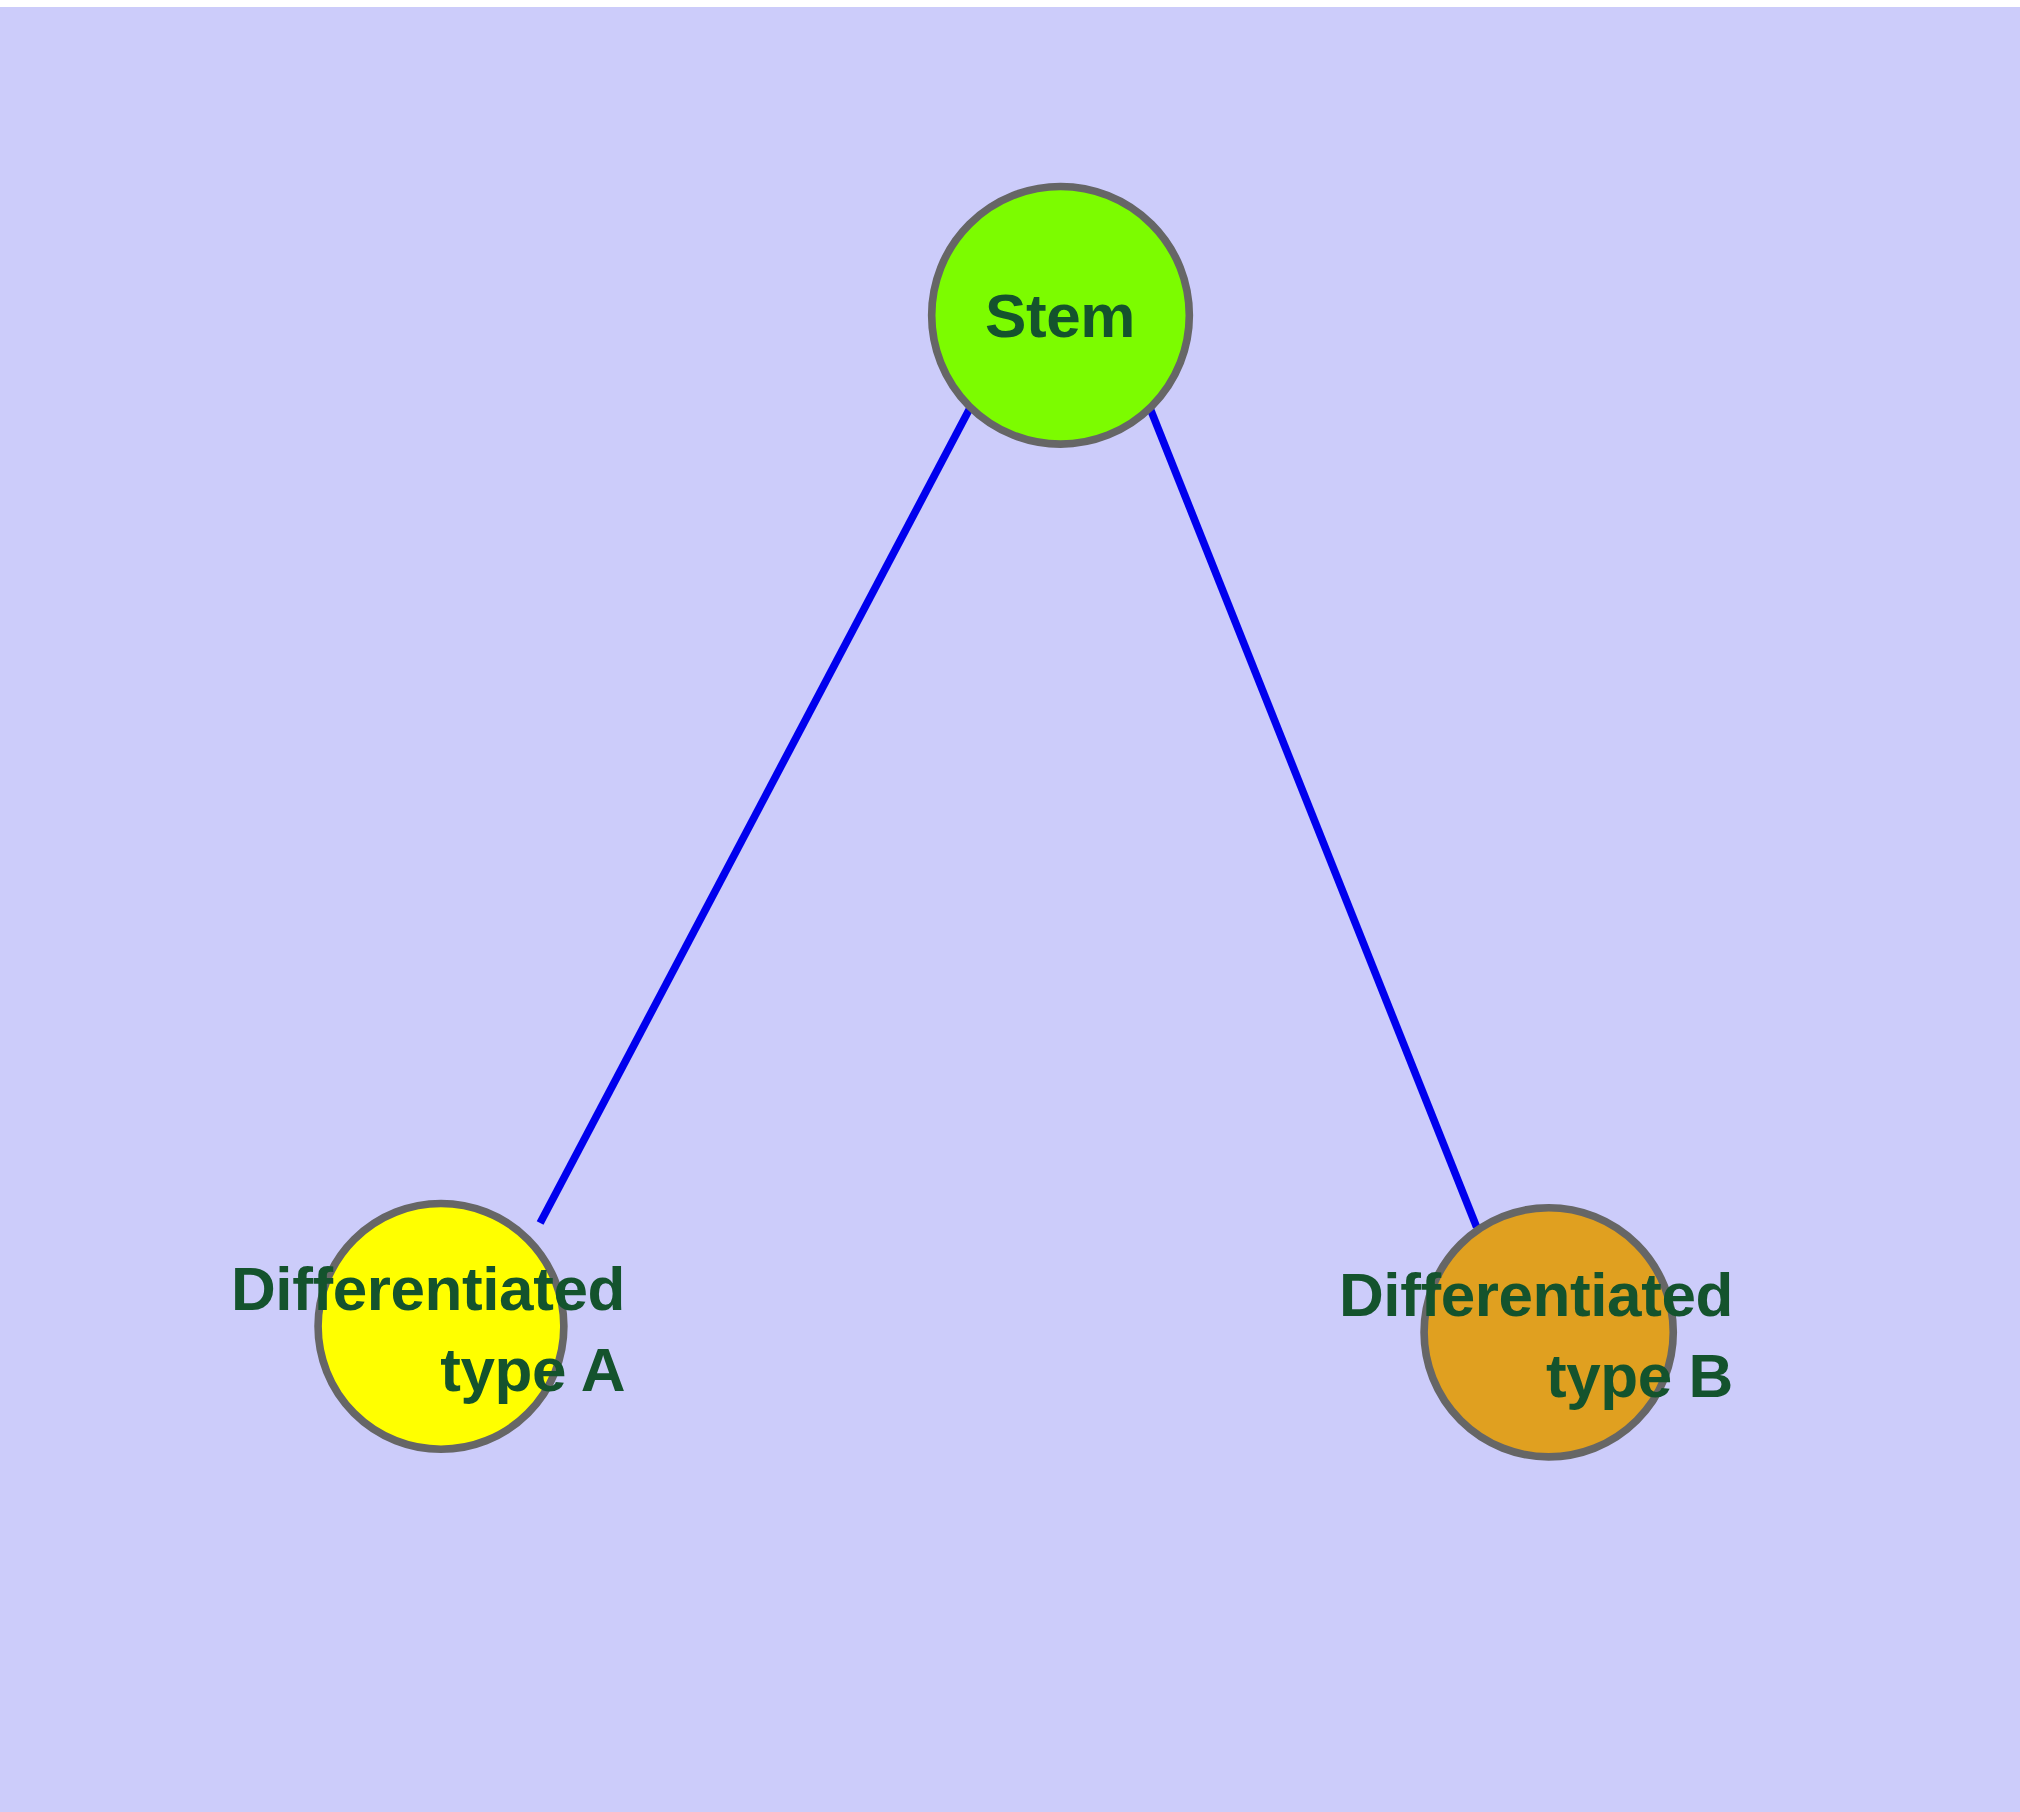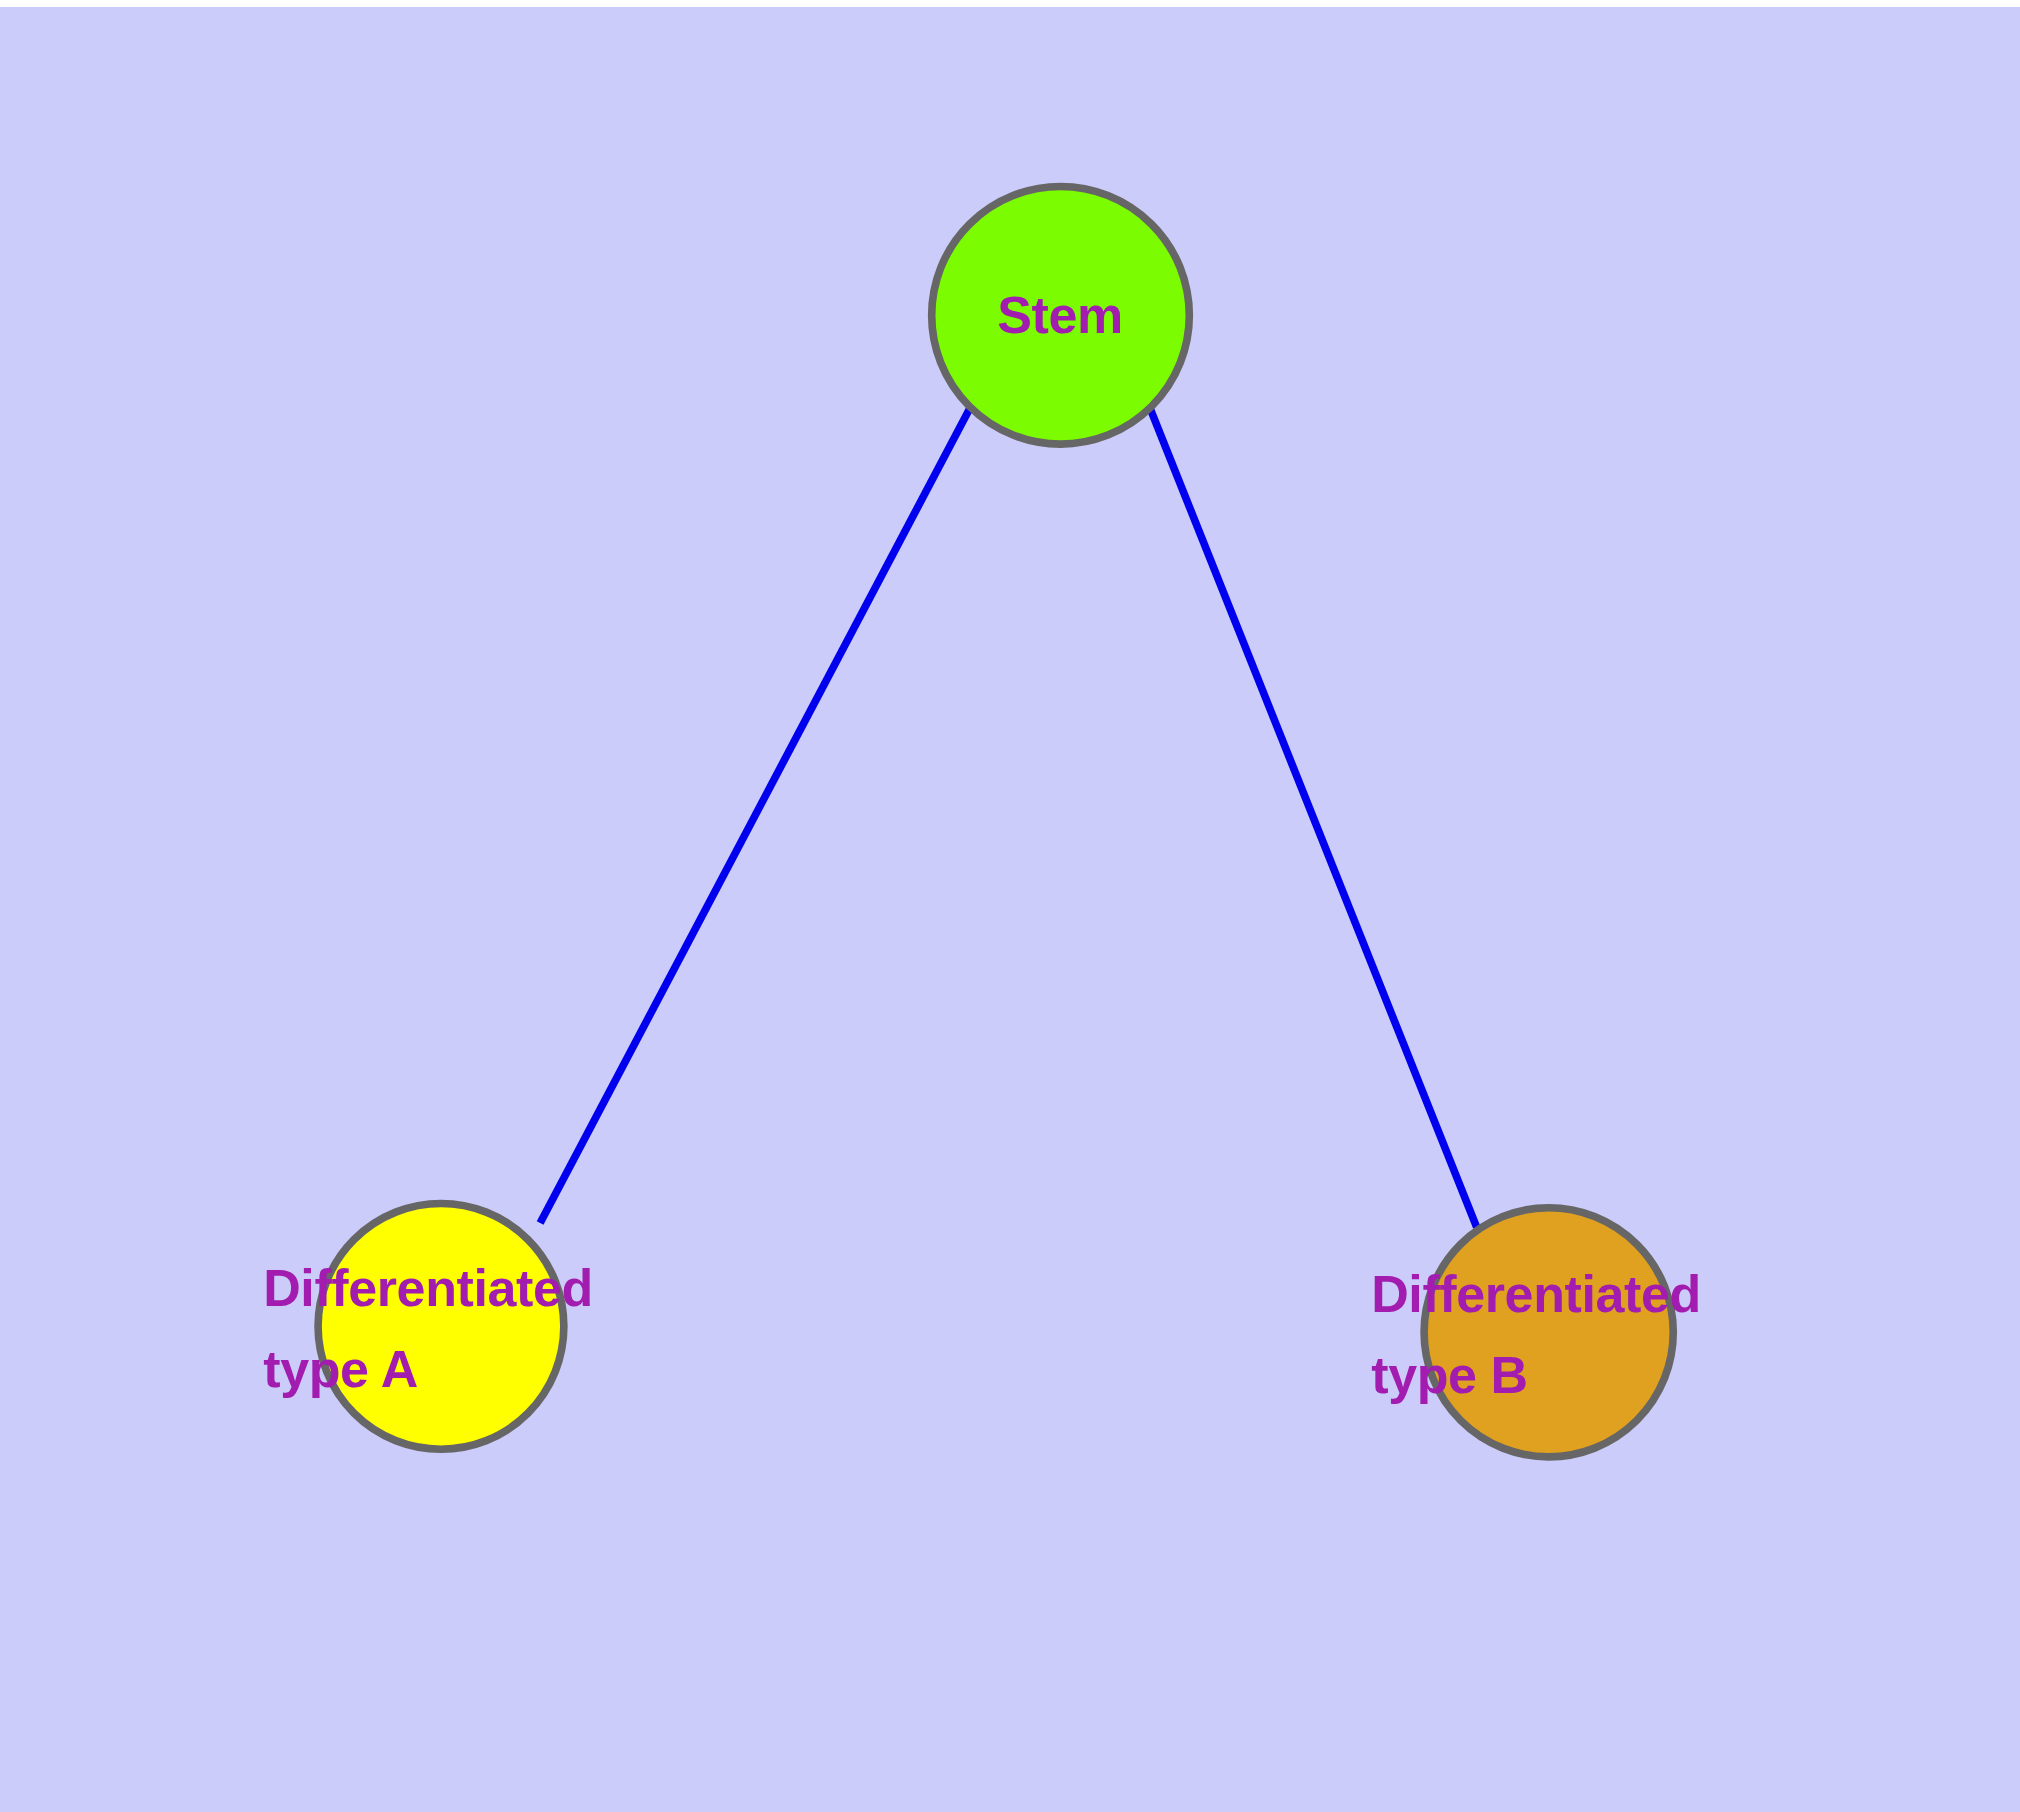--- a/index.html
+++ b/index.html
@@ -26,25 +26,25 @@
   }
   #graph-svg {
     position: absolute;
     left: 0;
     top: 0;
     width: 2021px;
     height: 1812px;
   }
   .node-label {
     position: absolute;
-    color: #a21caf;
+    color: #14532d;
     font-weight: bold;
-    font-size: 52px;
+    font-size: 62px;
     line-height: 81px;
-    text-align: left;
+    text-align: right;
     white-space: pre;
     letter-spacing: -0.4px;
     pointer-events: none;
     transform: translate(-50%, -50%);
   }
   #label-stem      { left: 1060px; top: 315px;  }
   #label-type-a    { left: 428px;  top: 1329px; }
   #label-type-b    { left: 1536px; top: 1335px; }
 </style>
 </head>

